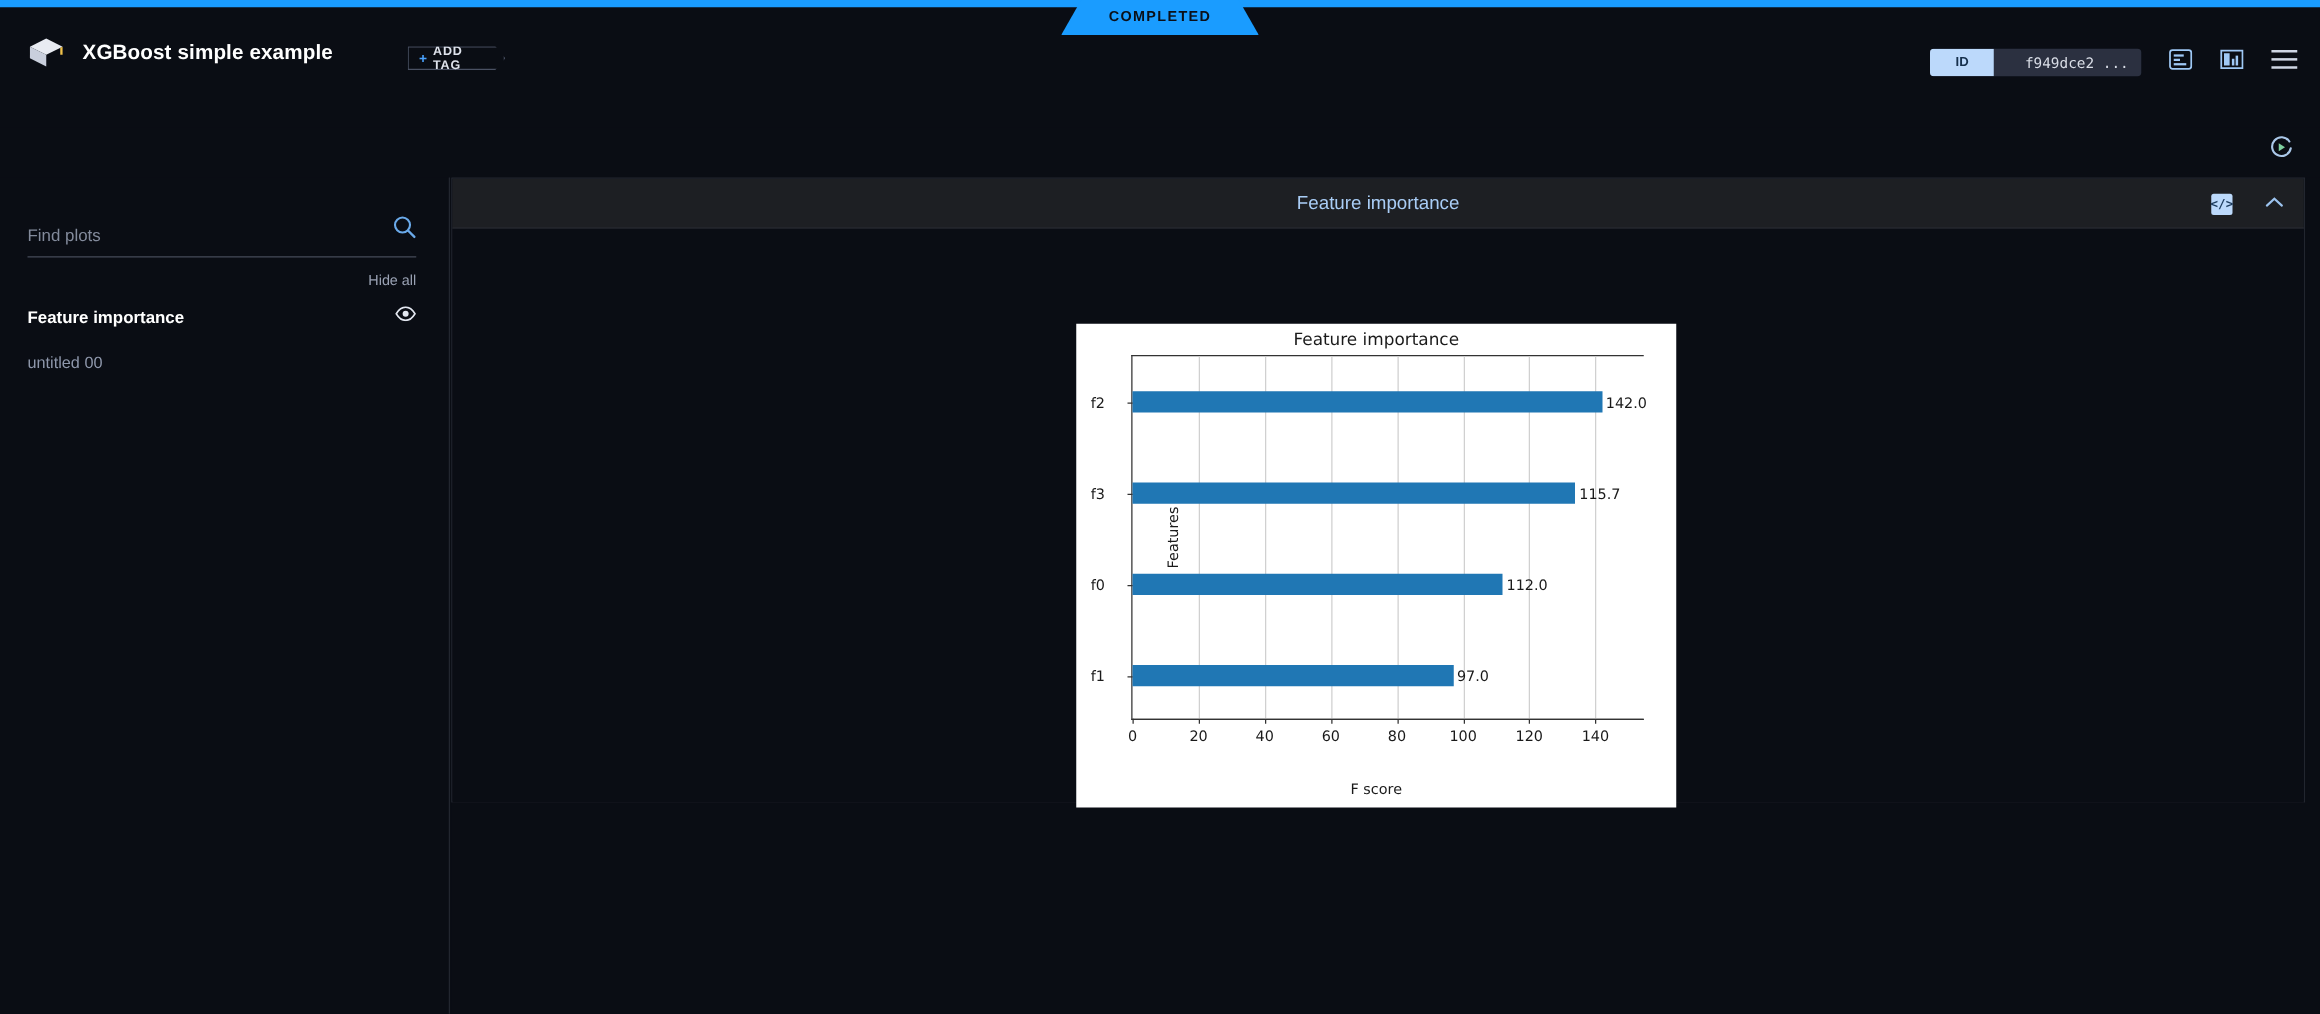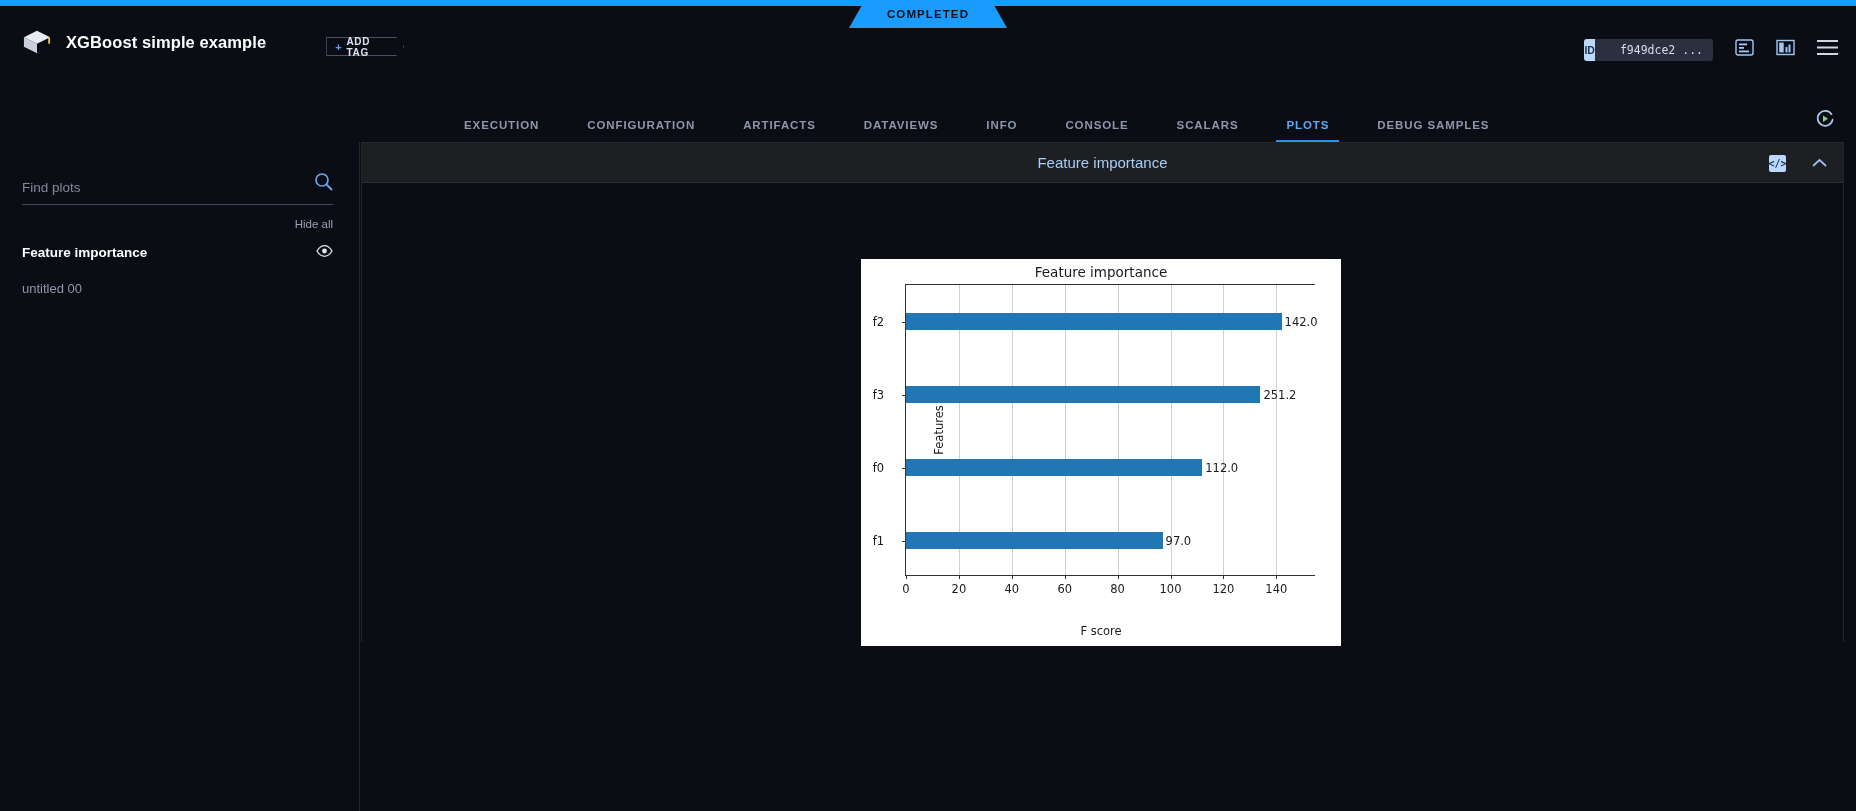--- a/index.html
+++ b/index.html
@@ -65,21 +65,21 @@
     display: flex; align-items: center; gap: 22px;
   }
   .id-chip {
     display: flex; align-items: center;
     height: 22px; border-radius: 3px; overflow: hidden;
     background: #2b3040;
   }
   .id-chip .k {
     background: #bcd9fb; color: #17314d;
     font-size: 10.5px; font-weight: bold;
-    padding: 0 0; height: 22px; line-height: 22px;
+    padding: 0 20px; height: 22px; line-height: 22px;
   }
   .id-chip .v {
     color: #d9dde6; font-size: 11.5px;
     padding: 0 10px 0 25px; height: 22px; line-height: 22px;
     font-family: "DejaVu Sans Mono", monospace;
   }
   .hdr-icon { cursor: pointer; display: block; }
 
   
   .tabbar {
@@ -324,31 +324,20 @@
       <svg width="21" height="17" viewBox="0 0 21 17">
         <rect x="0" y="1" width="21" height="2" fill="#cfd6e4"></rect>
         <rect x="0" y="7.5" width="21" height="2" fill="#cfd6e4"></rect>
         <rect x="0" y="14" width="21" height="2" fill="#cfd6e4"></rect>
       </svg>
     </span>
   </div>
 </div>
 
 <div class="tabbar">
-  <div class="tabs" id="tab-list">
-      <div class="tab">EXECUTION</div>
-      <div class="tab">CONFIGURATION</div>
-      <div class="tab">ARTIFACTS</div>
-      <div class="tab">DATAVIEWS</div>
-      <div class="tab">INFO</div>
-      <div class="tab">CONSOLE</div>
-      <div class="tab">SCALARS</div>
-      <div class="tab active">PLOTS</div>
-      <div class="tab">DEBUG SAMPLES</div>
-    </div>
   <span class="refresh-btn">
     <svg width="22" height="22" viewBox="0 0 22 22">
       <path d="M17.5 6.2 A7.5 7.5 0 1 0 18.6 11.6" fill="none" stroke="#aac7e8" stroke-width="1.7" stroke-linecap="round"></path>
       <path d="M9 7.6 L14 10.8 L9 14 Z" fill="#7fd0a0"></path>
     </svg>
   </span>
 </div>
 
 <div class="body-area">
 
@@ -425,21 +414,21 @@
               <div class="xtick" style="left: 370.323px;">140</div>
               <div class="bar-row" style="top: 28px; width: 375.613px;">
                 <div class="bar" style="width: 100%; background: rgb(32, 119, 180);">
                   <span class="bar-val">142.0</span>
                 </div>
                 <span class="ytick">f2</span>
                 <span class="ytick-mark"></span>
               </div>
               <div class="bar-row" style="top: 101px; width: 354.452px;">
                 <div class="bar" style="width: 100%; background: rgb(32, 119, 180);">
-                  <span class="bar-val">251.2</span>
+                  <span class="bar-val">115.7</span>
                 </div>
                 <span class="ytick">f3</span>
                 <span class="ytick-mark"></span>
               </div>
               <div class="bar-row" style="top: 174px; width: 296.258px;">
                 <div class="bar" style="width: 100%; background: rgb(32, 119, 180);">
                   <span class="bar-val">112.0</span>
                 </div>
                 <span class="ytick">f0</span>
                 <span class="ytick-mark"></span>

